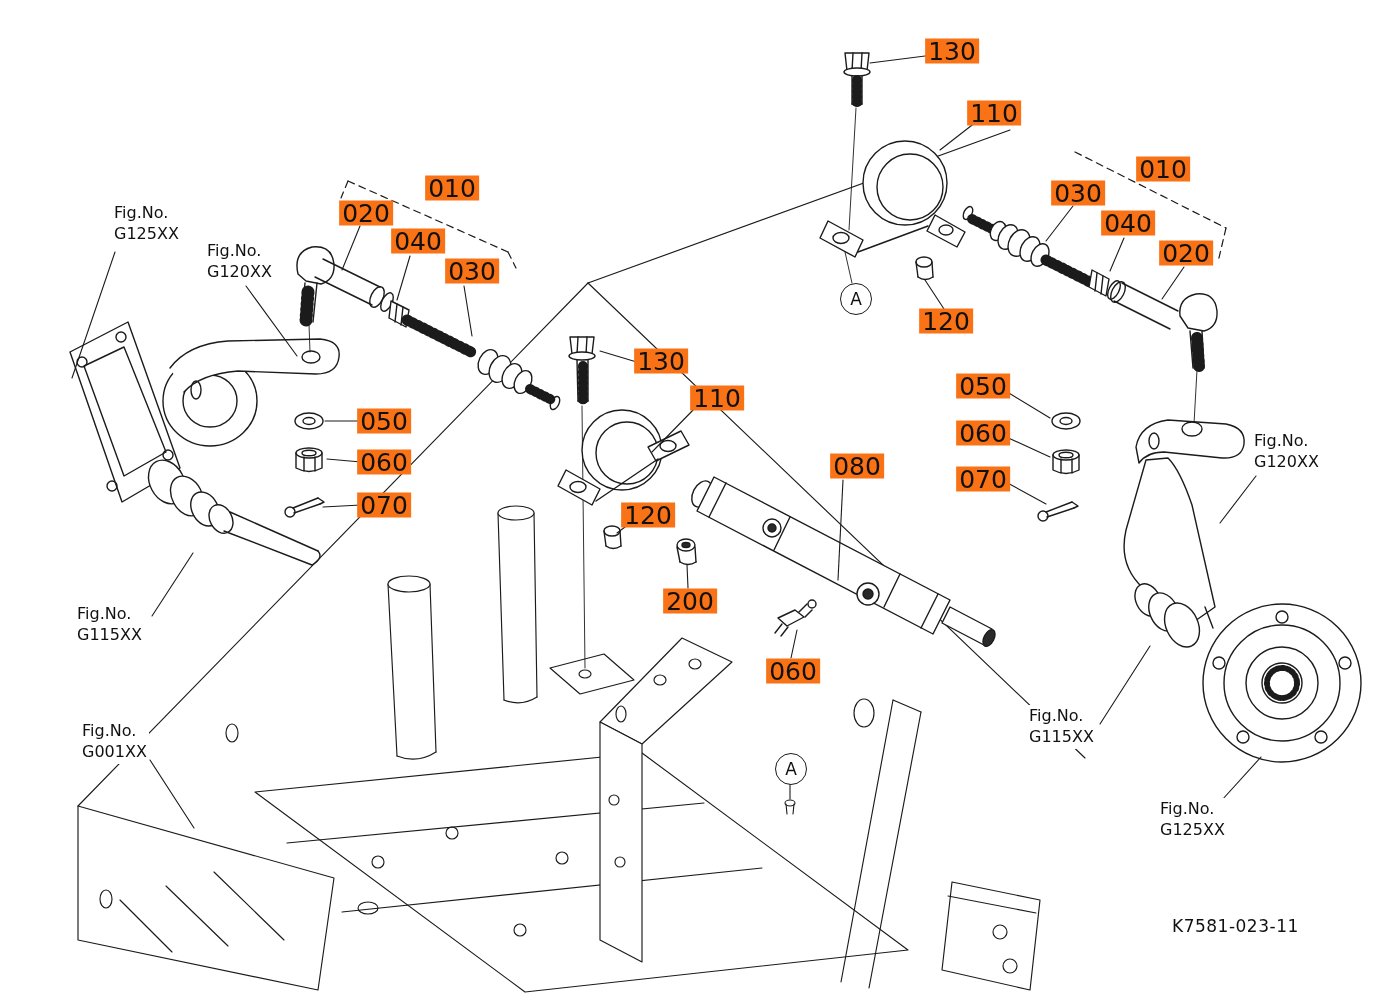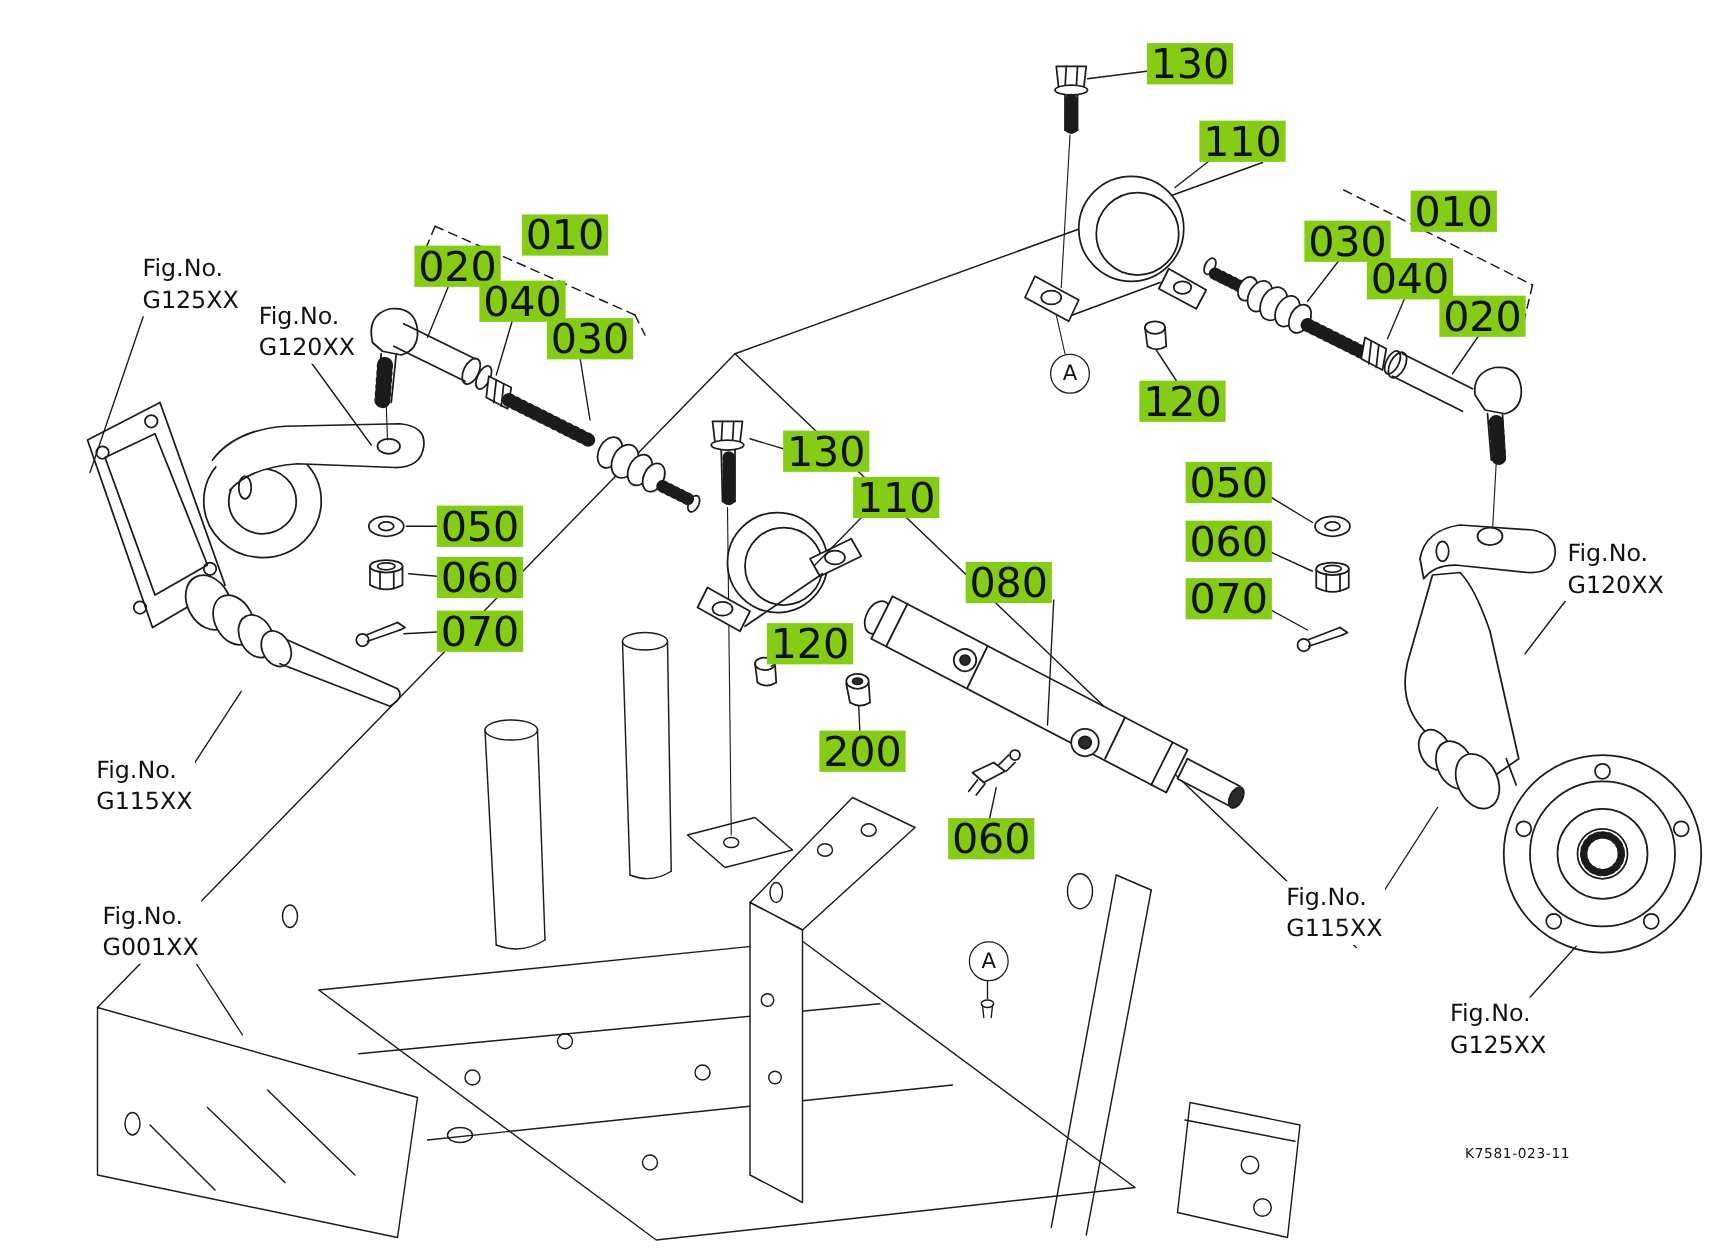--- a/index.html
+++ b/index.html
@@ -8,47 +8,47 @@
     width:1379px;height:1001px;
     background:#fff;
     font-family:"DejaVu Sans", sans-serif;
     color:#111;
     overflow:hidden;
   }
   svg.art{position:absolute;left:0;top:0;}
   .callout{
     position:absolute;
     transform:translate(-50%,-50%);
-    font-size:33px;
+    font-size:25px;
     line-height:1;
-    background:#84cc16;
+    background:#f97316;
     padding:0 3px;
     white-space:nowrap;
   }
   .figref{
     position:absolute;
-    font-size:19px;
+    font-size:16px;
     line-height:1.3;
     background:#fff;
     padding:1px 2px;
     white-space:nowrap;
   }
   .figref span{display:block;}
   .marker{
     position:absolute;
     width:30px;height:30px;
     border:1.7px solid #1b1b1b;
     border-radius:50%;
     background:#fff;
     display:flex;align-items:center;justify-content:center;
     font-size:17px;
   }
   .drawnum{
     position:absolute;
-    font-size:11px;
+    font-size:17px;
     letter-spacing:0.5px;
   }
 </style>
 </head>
 <body>
 
 <div class="canvas">
 
   <svg class="art" width="1379" height="1001" viewBox="0 0 1379 1001">
     <g stroke="#1b1b1b" fill="none" stroke-width="1.4" stroke-linecap="round" stroke-linejoin="round">
@@ -369,21 +369,21 @@
   <div class="callout" style="left:452px;top:188px">010</div>
   <div class="callout" style="left:418px;top:241px">040</div>
   <div class="callout" style="left:472px;top:271px">030</div>
   <div class="callout" style="left:384px;top:421px">050</div>
   <div class="callout" style="left:384px;top:462px">060</div>
   <div class="callout" style="left:384px;top:505px">070</div>
 
   <div class="callout" style="left:661px;top:361px">130</div>
   <div class="callout" style="left:717px;top:398px">110</div>
   <div class="callout" style="left:648px;top:515px">120</div>
-  <div class="callout" style="left:807px;top:466px">080</div>
+  <div class="callout" style="left:857px;top:466px">080</div>
   <div class="callout" style="left:690px;top:601px">200</div>
   <div class="callout" style="left:793px;top:671px">060</div>
 
   <div class="callout" style="left:952px;top:51px">130</div>
   <div class="callout" style="left:994px;top:113px">110</div>
   <div class="callout" style="left:946px;top:321px">120</div>
   <div class="callout" style="left:1078px;top:193px">030</div>
   <div class="callout" style="left:1163px;top:169px">010</div>
   <div class="callout" style="left:1128px;top:223px">040</div>
   <div class="callout" style="left:1186px;top:253px">020</div>

